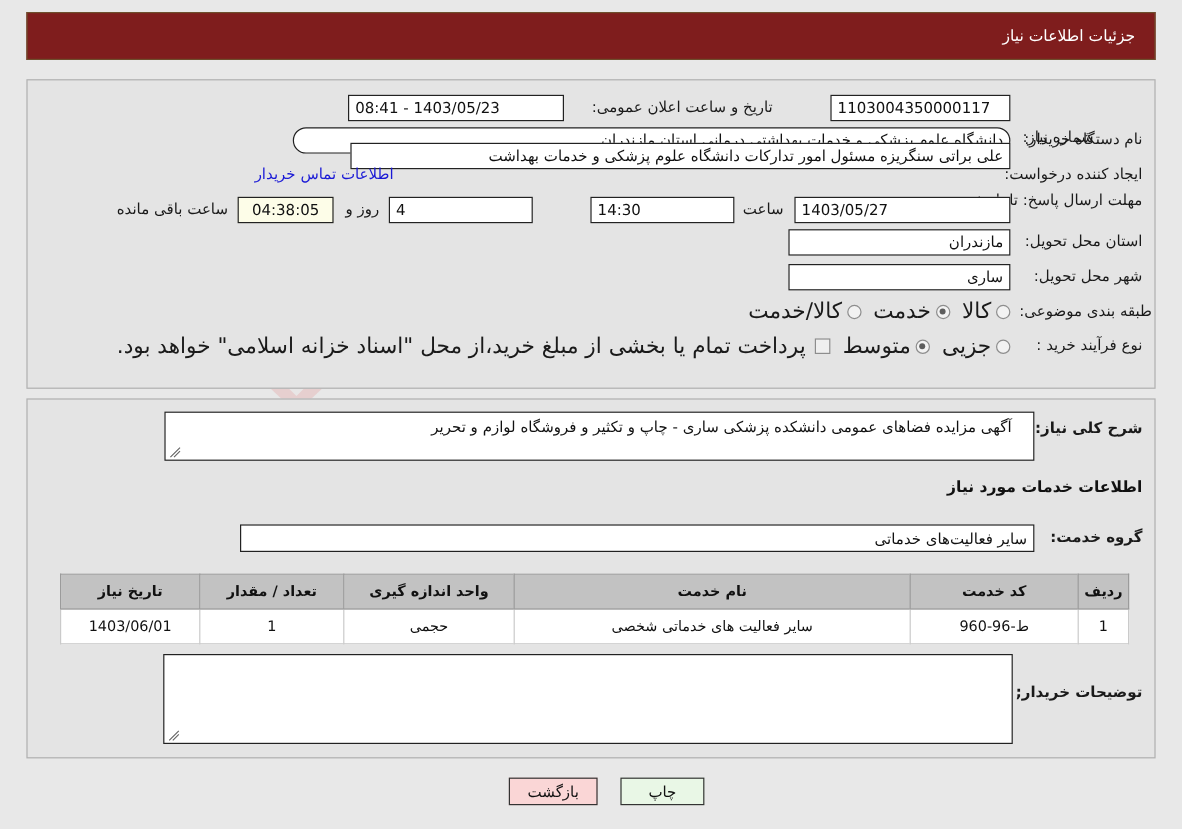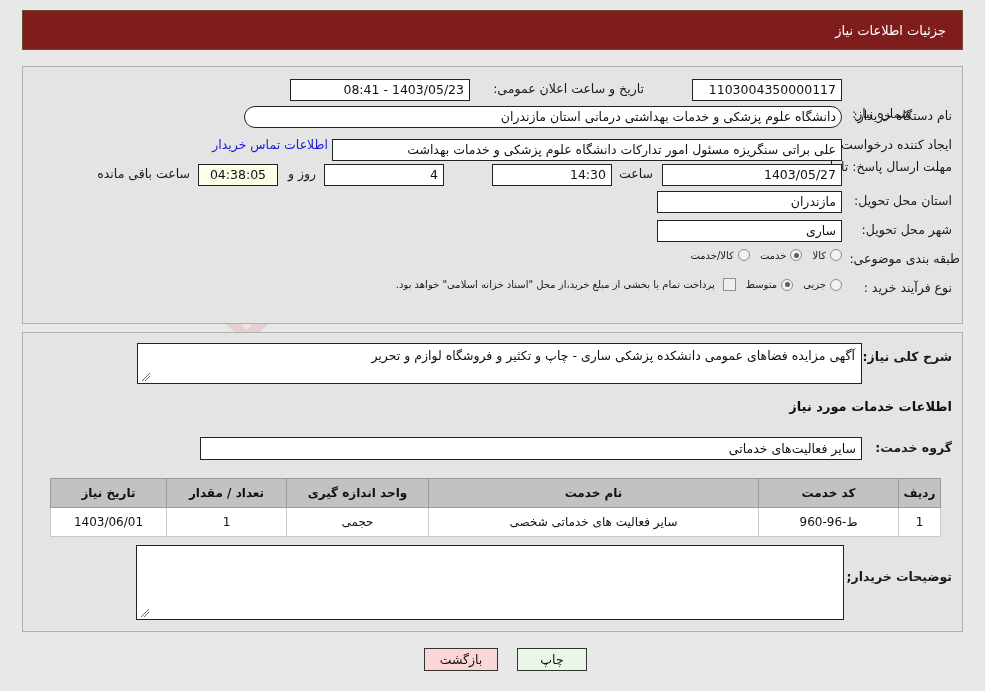--- a/index.html
+++ b/index.html
@@ -116,21 +116,21 @@
     border: 1px solid #222222;
     box-sizing: border-box;
     height: 22px;
     line-height: 20px;
     font-size: 12.5px;
     padding: 0 5px;
     color: #111;
     overflow: hidden;
     white-space: nowrap;
   }
-  .fld.ctr { text-align: right; }
+  .fld.ctr { text-align: left; }
   .fld.rt  { text-align: right; }
   .fld.countdown {
     background: #fdfde8;
     text-align: center;
   }
   .link {
     color: #1a19d6;
     cursor: pointer;
     font-size: 12.5px;
     white-space: nowrap;
@@ -157,32 +157,32 @@
   }
   .chk {
     display: inline-block;
     width: 13px; height: 13px;
     border: 1px solid #8d8d8d;
     background: #efefef;
     box-sizing: border-box;
     vertical-align: middle;
   }
   .opt-label {
-    font-size: 10px;
+    font-size: 18px;
     margin: 0 4px 0 10px;
     white-space: nowrap;
   }
 
   
   .tbox {
     background: #ffffff;
     border: 1px solid #222222;
     box-sizing: border-box;
     font-size: 12.5px;
-    padding: 4px 6px;
+    padding: 4px 18px;
     color: #111;
     position: relative;
     overflow: hidden;
   }
   .tbox .grip {
     position: absolute;
     left: 3px;
     bottom: 1px;
     width: 10px;
     height: 10px;
@@ -262,21 +262,21 @@
     <span class="lbl" style="width:100px; display:inline-block;margin-top:27px;">شماره نیاز:</span>
   </div>
   <div class="fld ctr" style="position:absolute; right:120px; top:12px; width:150px;">1103004350000117</div>
   <span class="lbl" style="position:absolute; right:318px; top:14px;">تاریخ و ساعت اعلان عمومی:</span>
   <div class="fld ctr" style="position:absolute; right:492px; top:12px; width:180px;">1403/05/23 - 08:41</div>
 
   <span class="lbl" style="position:absolute; right:10px; top:41px;">نام دستگاه خریدار:</span>
   <div class="fld rt" style="position:absolute; right:120px; top:39px; width:598px;border-radius:11px;">دانشگاه علوم پزشکی و خدمات بهداشتی  درمانی استان مازندران</div>
 
   <span class="lbl" style="position:absolute; right:10px; top:70px;">ایجاد کننده درخواست:</span>
-  <div class="fld rt" style="position:absolute; right:120px; top:72px; width:510px;">علی براتی سنگریزه مسئول امور تدارکات دانشگاه علوم پزشکی و خدمات بهداشت</div>
+  <div class="fld rt" style="position:absolute; right:120px; top:52px; width:550px;">علی براتی سنگریزه مسئول امور تدارکات دانشگاه علوم پزشکی و خدمات بهداشت</div>
   <span class="link" style="position:absolute; right:634px; top:70px;">اطلاعات تماس خریدار</span>
 
   <span class="lbl" style="position:absolute; right:10px; top:92px; width:105px; display:block; line-height:15px; text-align:right;">مهلت ارسال پاسخ: تا تاریخ:</span>
   <div class="fld ctr" style="position:absolute; right:120px; top:97px; width:180px;">1403/05/27</div>
   <span class="lbl" style="position:absolute; right:309px; top:99px;">ساعت</span>
   <div class="fld ctr" style="position:absolute; right:350px; top:97px; width:120px;">14:30</div>
   <div class="fld ctr" style="position:absolute; right:518px; top:97px; width:120px;">4</div>
   <span class="lbl" style="position:absolute; right:646px; top:99px;">روز و</span>
   <div class="fld countdown" style="position:absolute; right:684px; top:97px; width:80px;">04:38:05</div>
   <span class="lbl" style="position:absolute; right:772px; top:99px;">ساعت باقی مانده</span>

